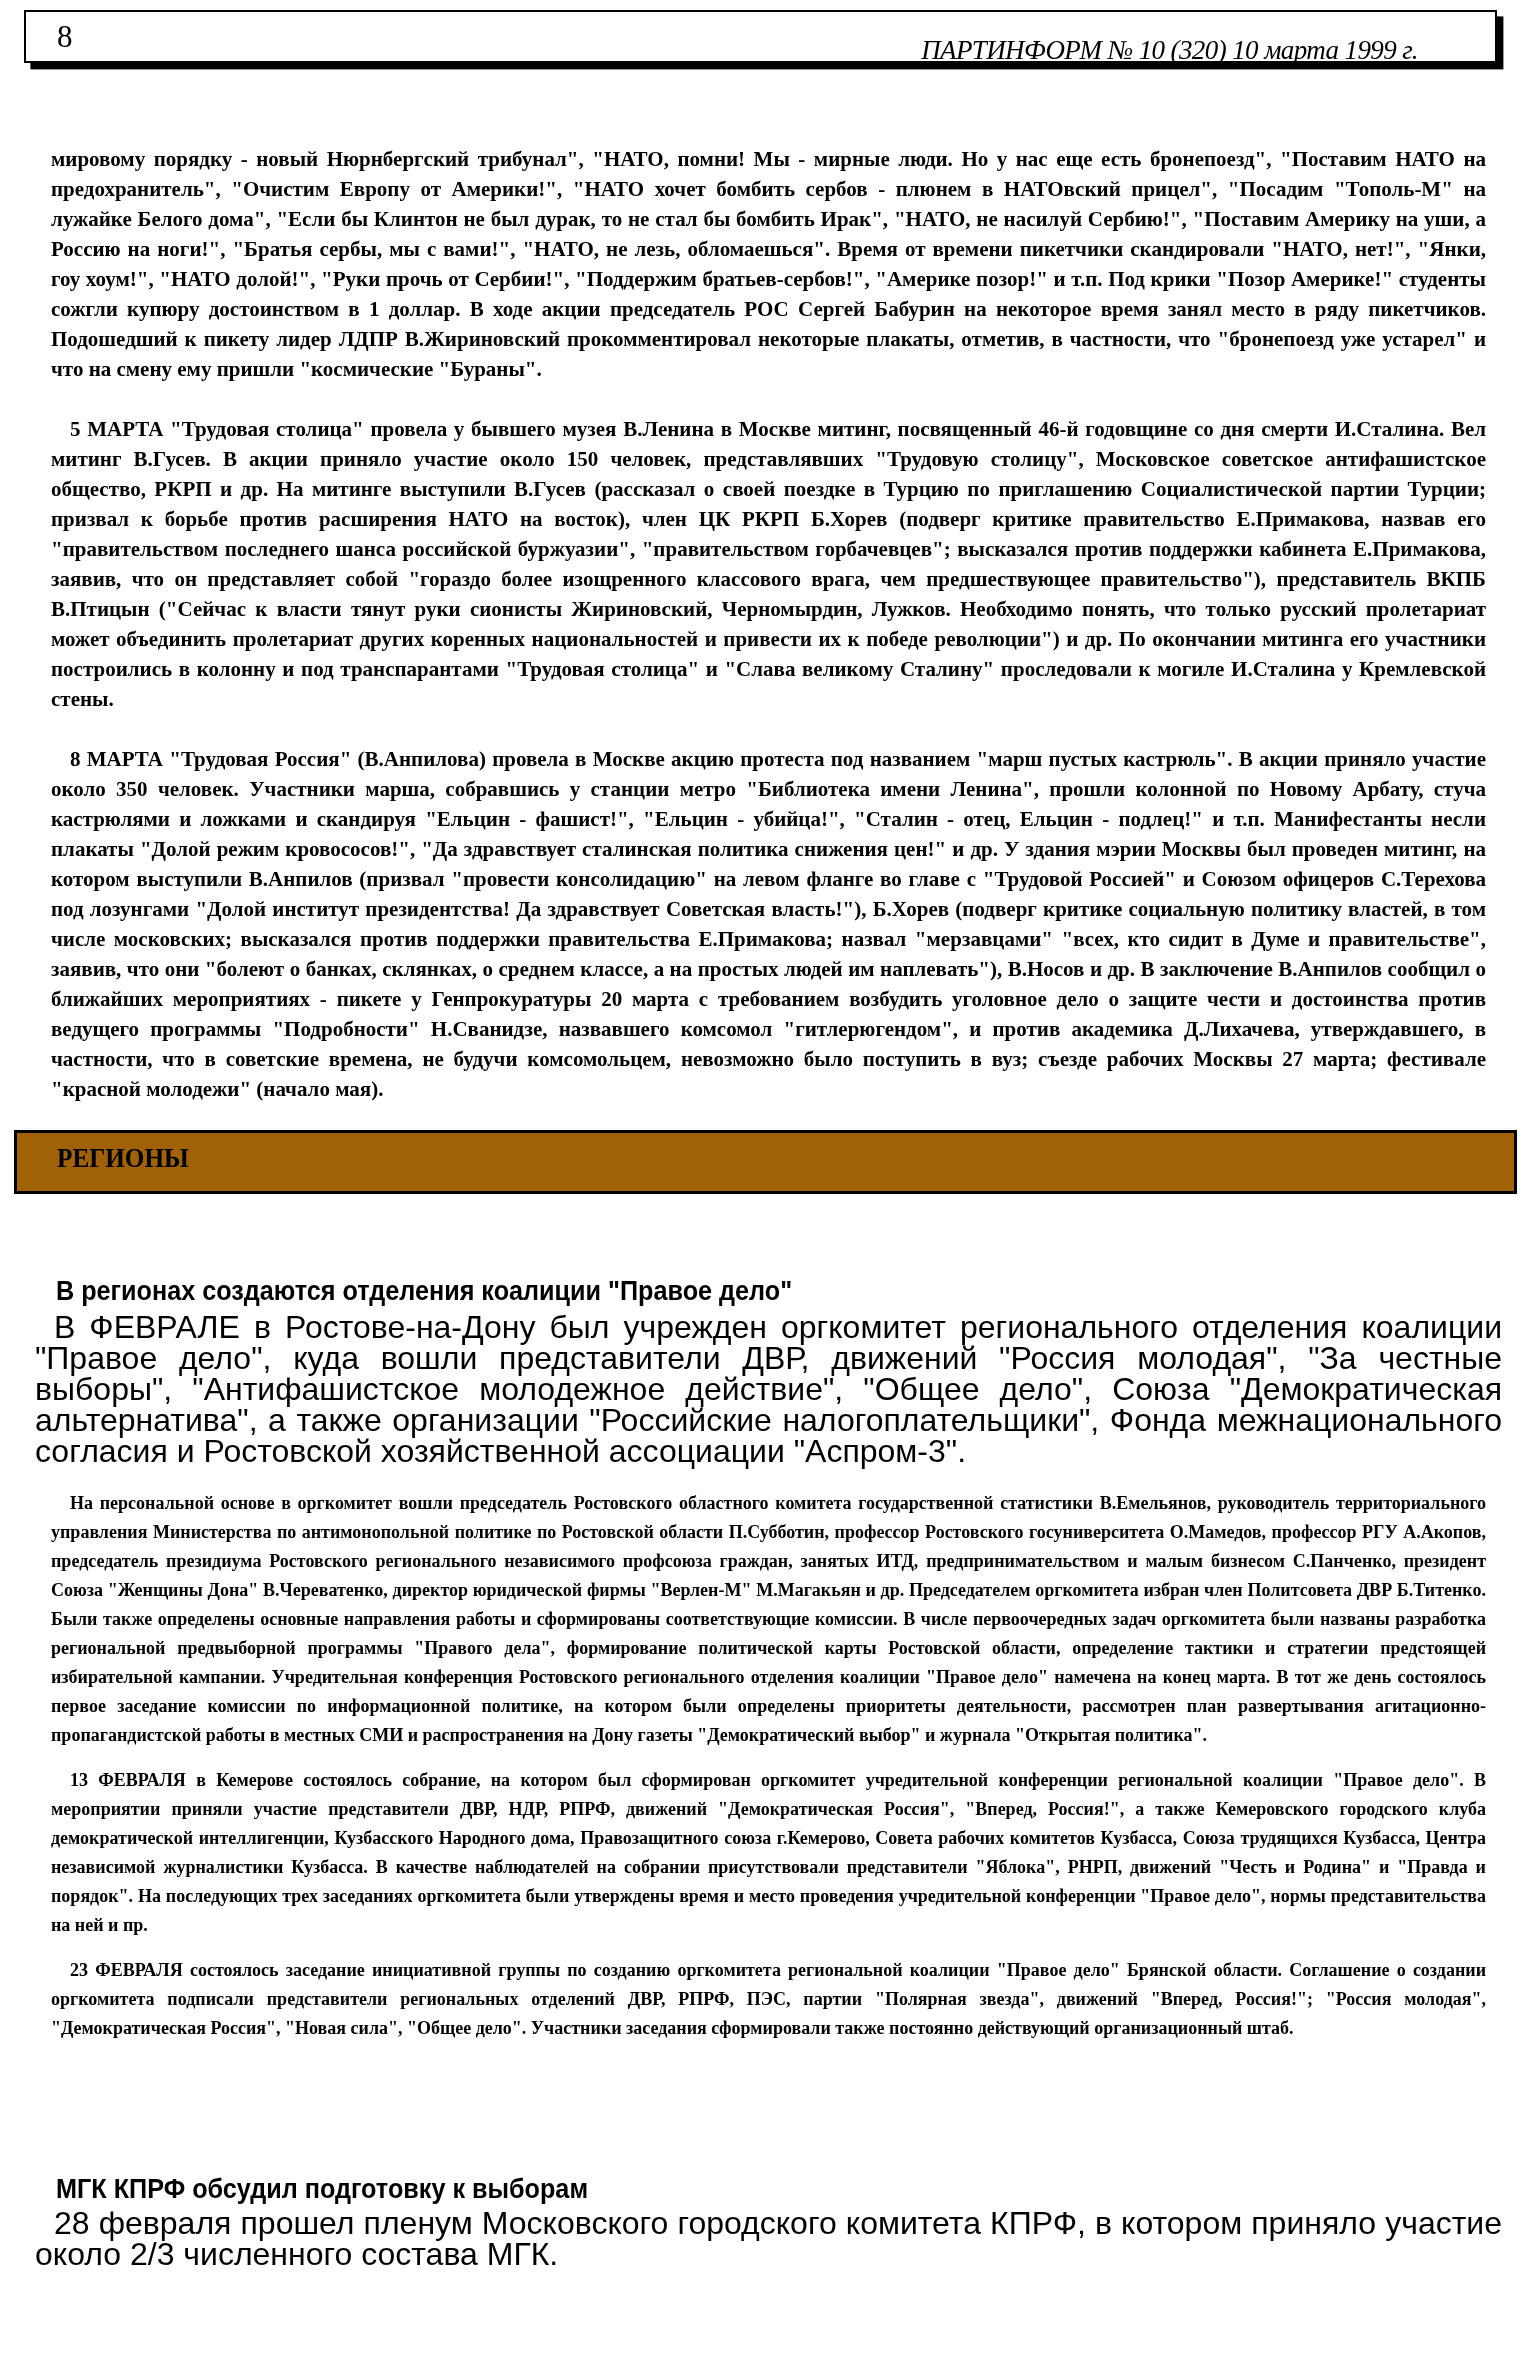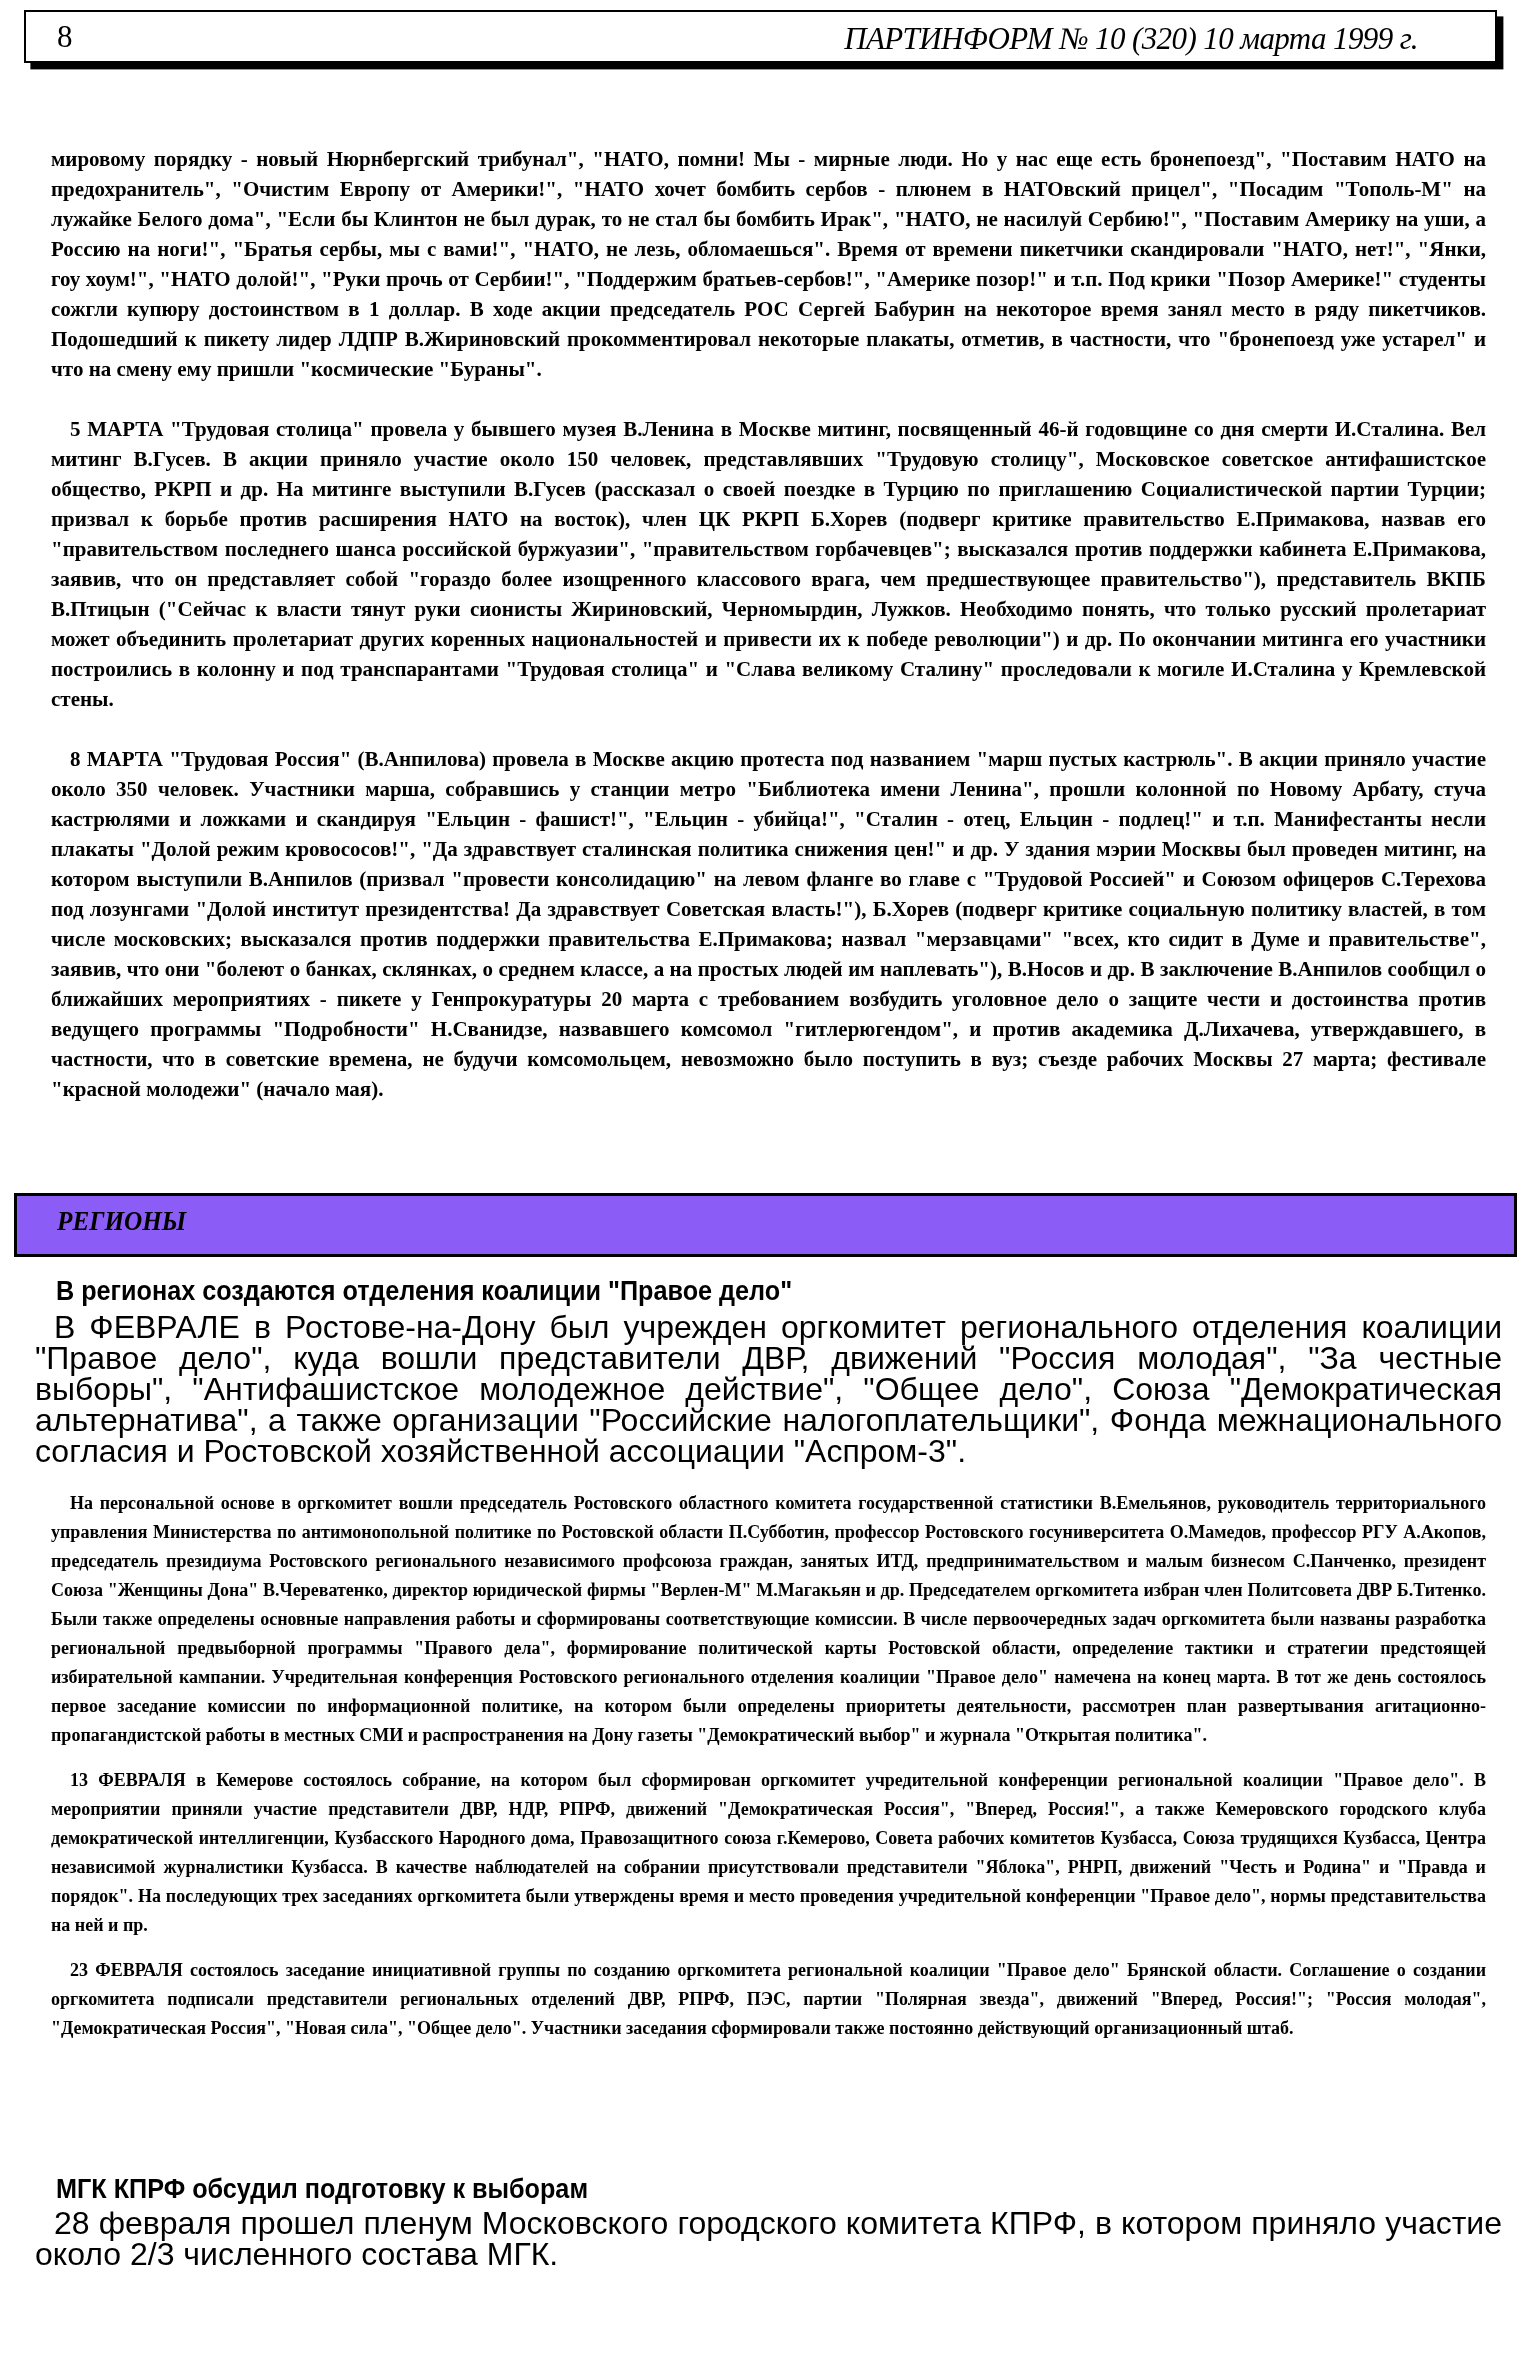--- a/index.html
+++ b/index.html
@@ -3,31 +3,31 @@
 <meta charset="utf-8">
 <style>
   html, body { margin:0; padding:0; background:#fff; }
   body { width:1537px; height:2377px; position:relative; overflow:hidden; color:#000; }
   .page-header {
     position:absolute; left:24px; top:10.2px; width:1473px; height:53px;
     border:2.6px solid #000; box-shadow:6.4px 6.4px 0 #000; background:#fff;
     box-sizing:border-box;
   }
   .page-number { position:absolute; left:31px; top:6.4px; font-family:"Liberation Serif", serif; font-size:31px; }
-  .page-title { position:absolute; right:77px; top:9px; font-family:"Liberation Serif", serif; font-style:italic; font-size:31px; letter-spacing:-0.6px; }
+  .page-title { position:absolute; right:77px; top:23px; font-family:"Liberation Serif", serif; font-style:italic; font-size:27px; letter-spacing:-0.6px; }
   .serif-block {
     position:absolute; left:35px; width:1467px;
     font-family:"Liberation Serif", serif; font-weight:bold; font-size:21px; line-height:30px;
     text-align:justify;
   }
   .serif-block p { margin:16px; }
   .serif-block p.indent { text-indent:19px; }
   .section-bar {
-    position:absolute; left:14px; top:1193px; width:1503px; height:64px; box-sizing:border-box;
-    background:#8b5cf6; border:3.2px solid #000;font-style:italic;
+    position:absolute; left:14px; top:1130px; width:1503px; height:64px; box-sizing:border-box;
+    background:#a16207; border:3.2px solid #000;
   }
   .section-bar span { position:absolute; left:40px; top:9px; font-family:"Liberation Serif", serif; font-weight:bold; font-size:28px; transform:scaleX(0.9); transform-origin:left; }
   .article-title {
     position:absolute; left:56px; font-family:"Liberation Sans", sans-serif; font-weight:bold; font-size:28px; transform:scaleX(0.9); transform-origin:left;
   }
   .sans-block {
     position:absolute; left:35px; width:1467px;
     font-family:"Liberation Sans", sans-serif; font-size:32px; line-height:31px; text-align:justify;
   }
   .sans-block p { margin:0; text-indent:19px; }

